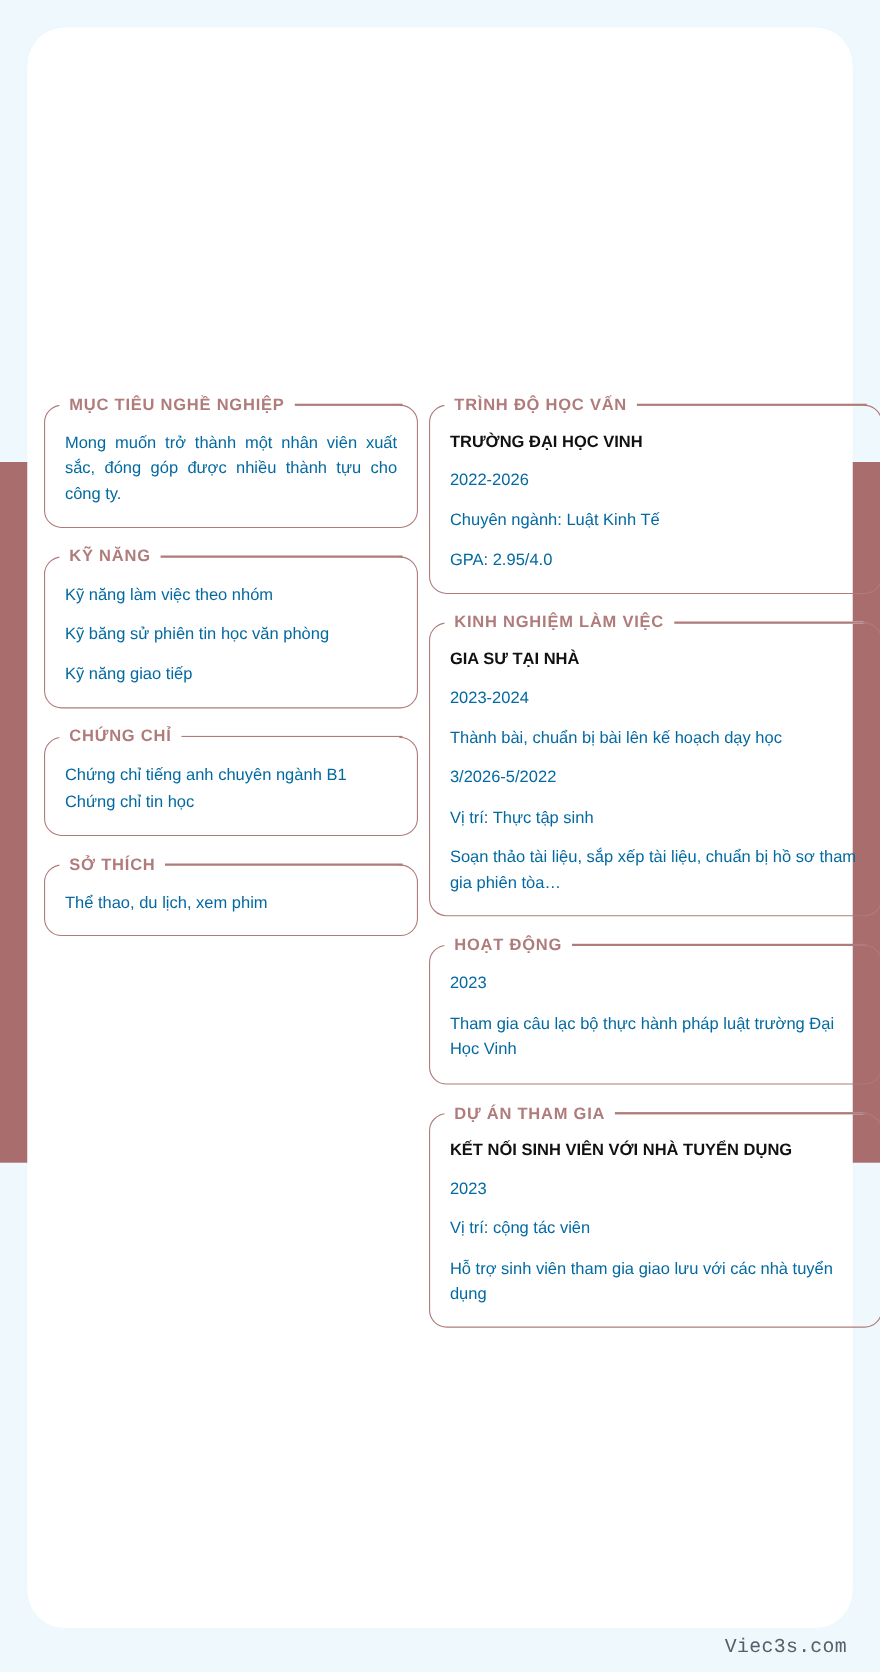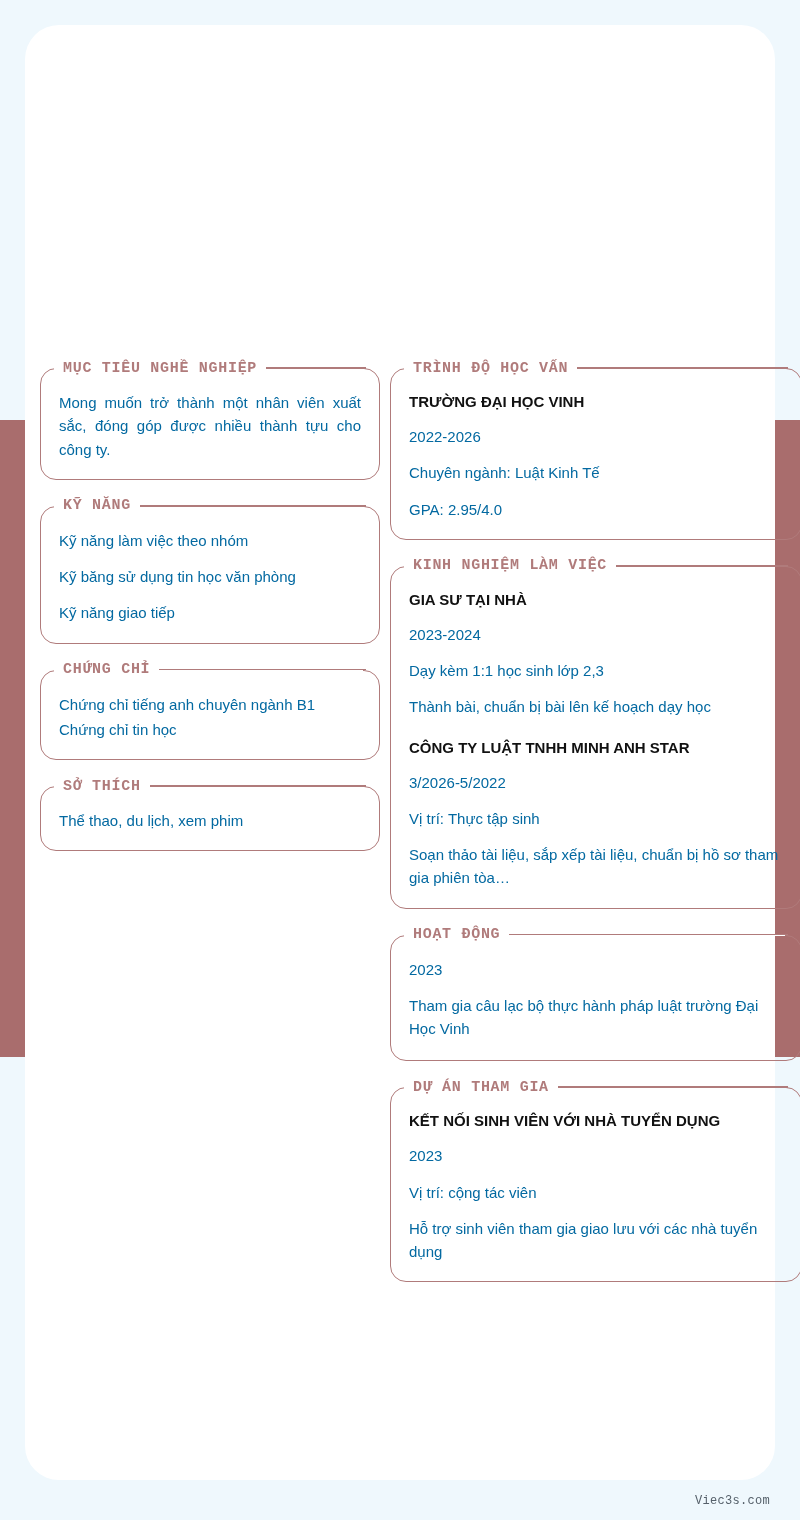--- a/index.html
+++ b/index.html
@@ -35,21 +35,21 @@
     background: #ffffff;
     border-radius: 34px;
     z-index: 2;
   }
 
   .footer-mark {
     position: absolute;
     right: 30px;
     bottom: 12px;
     font-family: "Liberation Mono", monospace;
-    font-size: 12px;
+    font-size: 18px;
     color: #55606a;
     letter-spacing: .3px;
     z-index: 5;
   }
 
   
   .header {
     position: absolute;
     left: 40px; top: 30px; right: 30px;
     height: 330px;
@@ -200,21 +200,20 @@
     position: relative;
     margin-bottom: 16px;
   }
   .sec-head {
     position: relative;
     height: 20px;
     display: flex;
     align-items: center;
     z-index: 2;
     padding-left: 14px;
-    font-family: Liberation Mono, monospace;
   }
   .sec-title {
     font-size: 15px;
     font-weight: bold;
     color: #b07b7b;
     letter-spacing: .7px;
     background: #ffffff;
     padding: 0 9px;
     white-space: nowrap;
   }
@@ -369,21 +368,21 @@
     </div>
   </div>
 
   <div class="section">
     <div class="sec-head">
       <span class="sec-title">KỸ NĂNG</span>
       <span class="sec-line"></span>
     </div>
     <div class="sec-box">
       <div class="body-text entry-line">Kỹ năng làm việc theo nhóm</div>
-      <div class="body-text entry-line">Kỹ băng sử dụng tin học văn phòng</div>
+      <div class="body-text entry-line">Kỹ băng sử phiên tin học văn phòng</div>
       <div class="body-text entry-line">Kỹ năng giao tiếp</div>
     </div>
   </div>
 
   <div class="section">
     <div class="sec-head">
       <span class="sec-title">CHỨNG CHỈ</span>
       <span class="sec-line"></span>
     </div>
     <div class="sec-box">
@@ -419,24 +418,22 @@
   </div>
 
   <div class="section">
     <div class="sec-head">
       <span class="sec-title">KINH NGHIỆM LÀM VIỆC</span>
       <span class="sec-line"></span>
     </div>
     <div class="sec-box">
       <div class="entry-title">GIA SƯ TẠI NHÀ</div>
       <div class="body-text entry-line">2023-2024</div>
-      <div class="body-text entry-line">Dạy kèm 1:1 học sinh lớp 2,3</div>
       <div class="body-text entry-line">Thành bài, chuẩn bị bài lên kế hoạch dạy học</div>
 
-      <div class="entry-title spaced">CÔNG TY LUẬT TNHH MINH ANH STAR</div>
       <div class="body-text entry-line">3/2026-5/2022</div>
       <div class="body-text entry-line">Vị trí: Thực tập sinh</div>
       <div class="body-text">Soạn thảo tài liệu, sắp xếp tài liệu, chuẩn bị hồ sơ tham gia phiên tòa…</div>
     </div>
   </div>
 
   <div class="section">
     <div class="sec-head">
       <span class="sec-title">HOẠT ĐỘNG</span>
       <span class="sec-line"></span>

